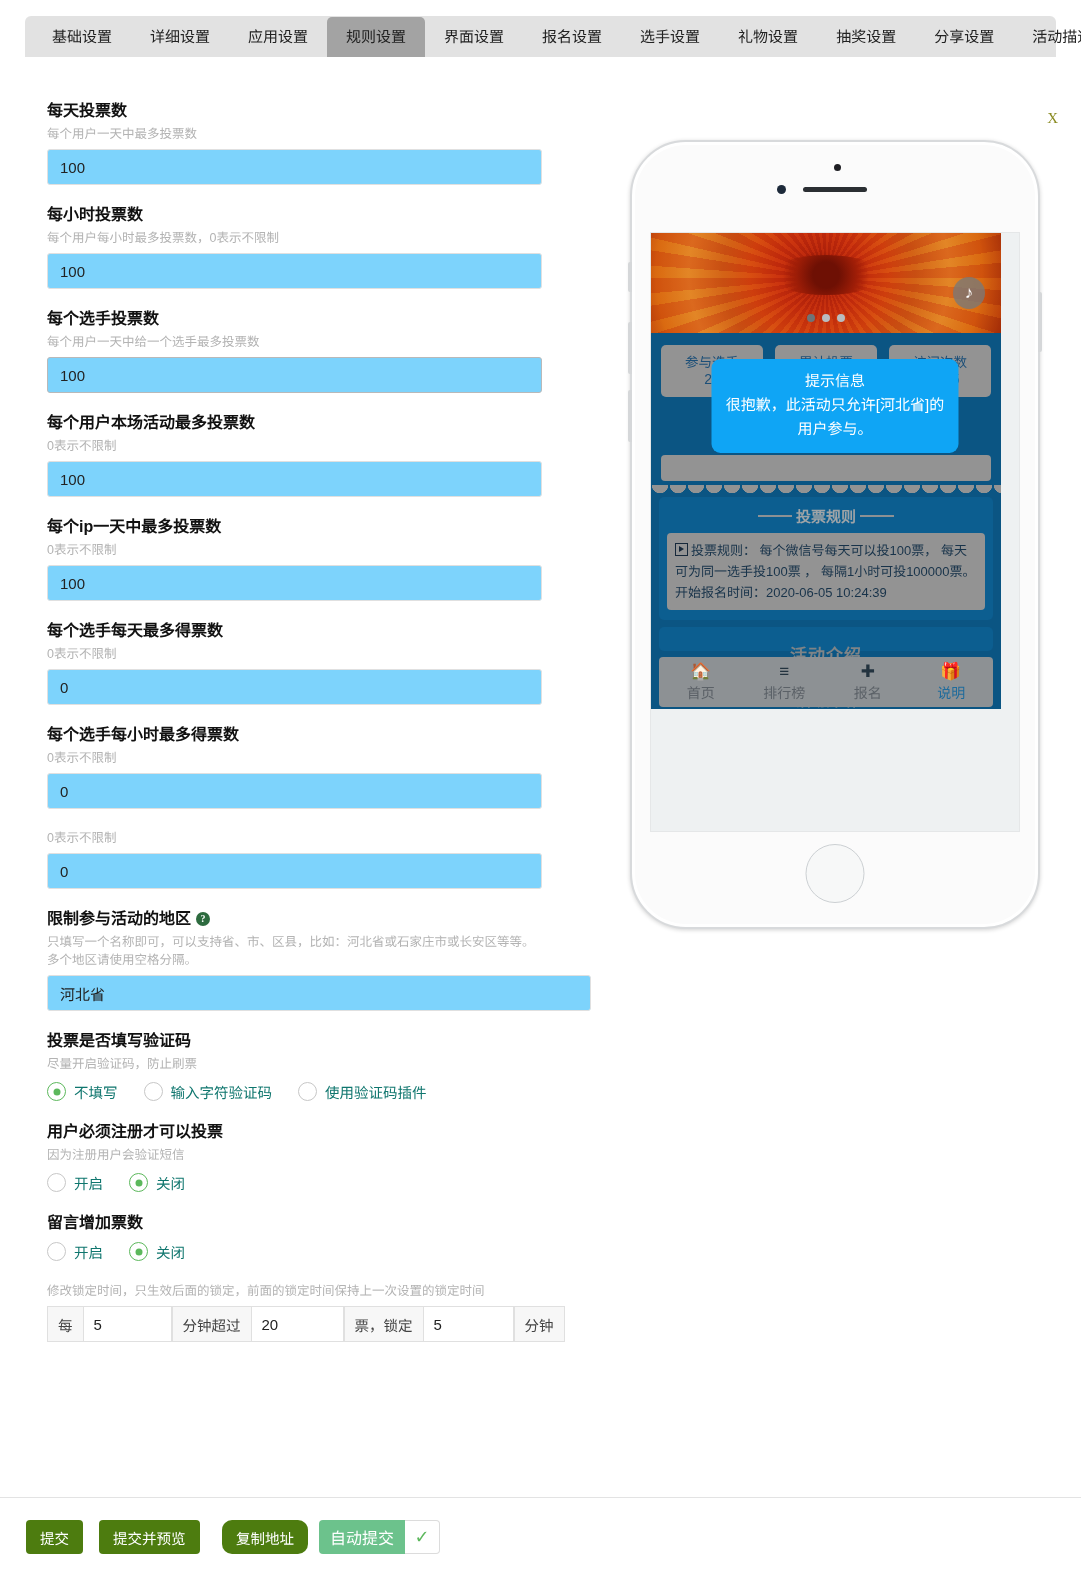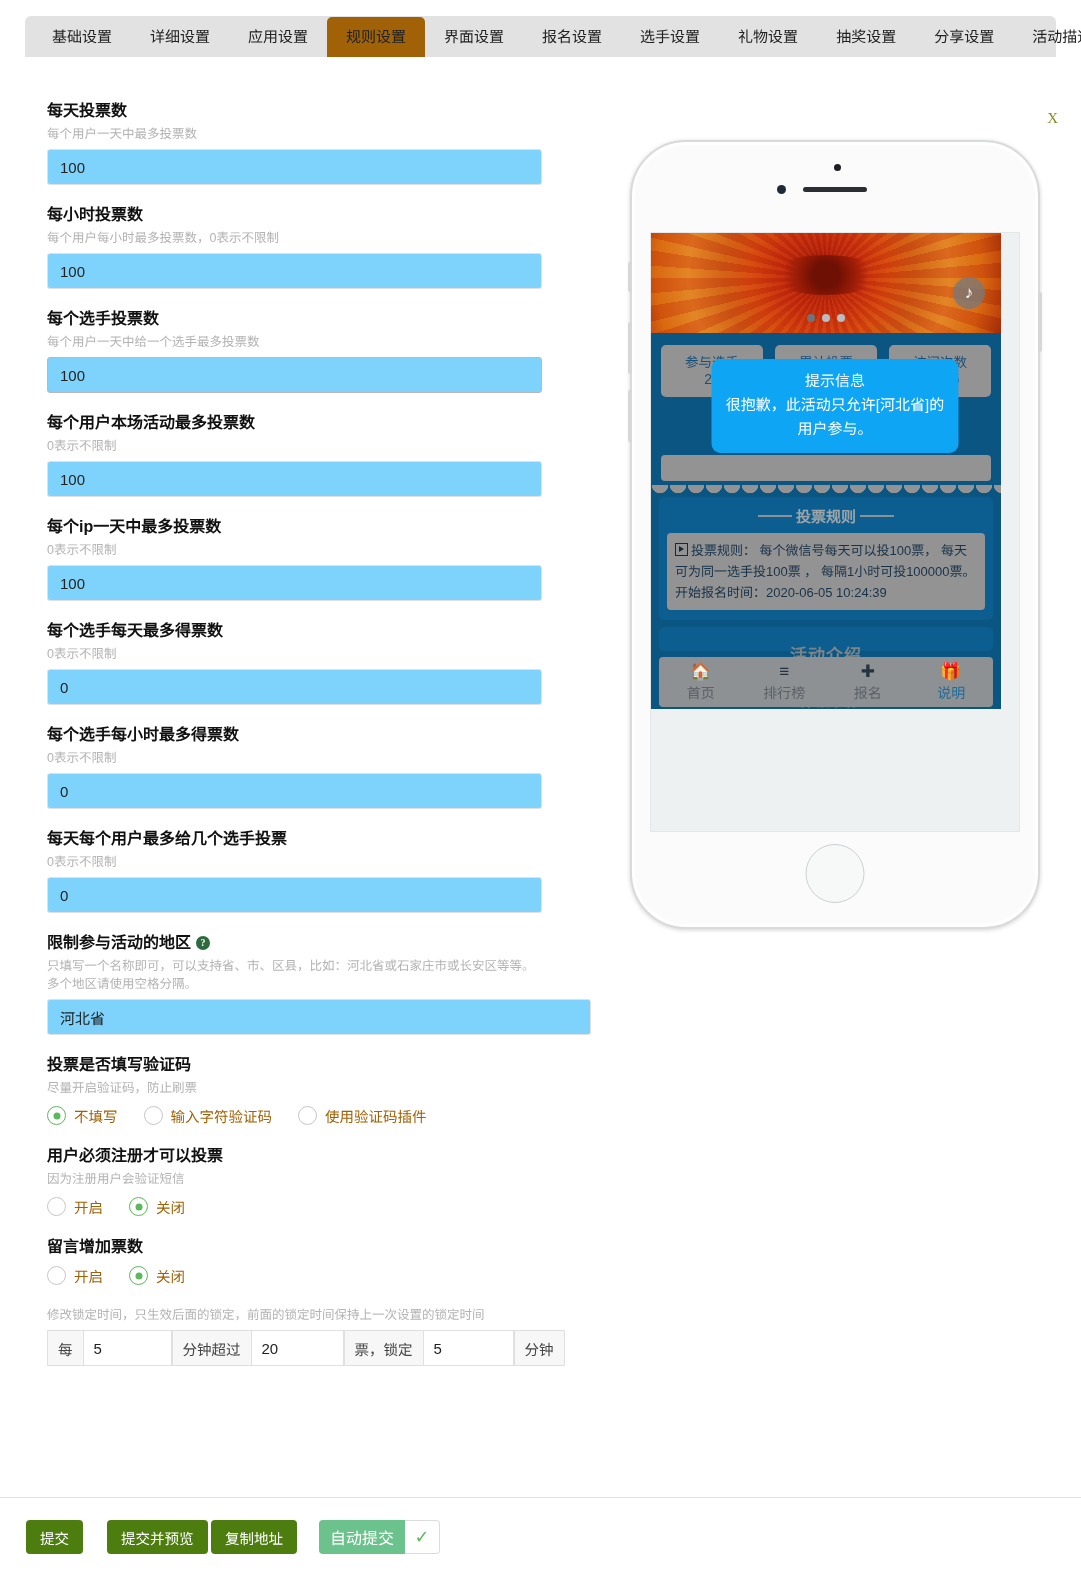--- a/index.html
+++ b/index.html
@@ -21,21 +21,21 @@
     background:#e2e2e2;border-radius:6px 6px 0 0;
     display:flex;align-items:flex-end;
     box-sizing:border-box;padding-left:8px;
   }
   .tab{
     padding:11px 19px 11px 19px;
     font-size:15px;color:#222;line-height:18px;
     cursor:pointer;white-space:nowrap;
     border-radius:5px 5px 0 0;
   }
-  .tab.active{background:#a16207;}
+  .tab.active{background:#a3a3a3;}
   
   .body-area{
     position:absolute;left:0;top:41px;width:100%;height:1429px;
     background:#fff;box-sizing:border-box;
   }
   
   .form-col{
     position:absolute;left:22px;top:44px;width:520px;
   }
   .fg{margin-bottom:20px;}
@@ -69,21 +69,21 @@
     width:17px;height:17px;border-radius:50%;
     border:1.5px solid #c7c7c7;background:#fff;
     display:inline-block;position:relative;margin-right:8px;flex:none;
   }
   .rdo.on{border-color:#5cb85c;}
   .rdo.on:after{
     content:"";position:absolute;left:50%;top:50%;
     width:7px;height:7px;border-radius:50%;background:#5cb85c;
     transform:translate(-50%,-50%);
   }
-  .rdo-lbl{font-size:14.5px;color:#a16207;}
+  .rdo-lbl{font-size:14.5px;color:#0f766e;}
   
   .inline-grp{display:flex;align-items:stretch;margin-top:6px;}
   .ig-addon{
     display:flex;align-items:center;justify-content:center;
     background:#f7f7f7;border:1px solid #e0e0e0;
     font-size:14.5px;color:#444;padding:0 10px;height:36px;
     box-sizing:border-box;white-space:nowrap;
   }
   .ig-inp{
     border:1px solid #e0e0e0;border-left:none;height:36px;box-sizing:border-box;
@@ -234,22 +234,22 @@
     position:absolute;left:0;top:1497px;width:1081px;height:94px;
     border-top:1px solid #e3e3e3;background:#fff;
   }
   .btn{
     position:absolute;top:22px;height:34px;border:none;border-radius:4px;
     color:#fff;font-size:14.5px;cursor:pointer;padding:0 14px;
     font-family:"Liberation Sans",sans-serif;
   }
   .btn.dark{background:#4d7c0f;}
   .btn-submit{left:26px;}
-  .btn-preview{left:107px;}
-  .btn-copy{left:211px;}
+  .btn-preview{left:99px;}
+  .btn-copy{left:222px;border-radius:10px;}
   .auto-wrap{position:absolute;left:319px;top:22px;display:flex;align-items:stretch;height:34px;}
   .auto-lbl{
     background:#6cc28c;color:#fff;font-size:16px;
     display:flex;align-items:center;padding:0 11px;border-radius:4px 0 0 4px;
   }
   .auto-chk{
     width:34px;border:1px solid #dcdcdc;border-left:none;border-radius:0 4px 4px 0;
     background:#fff;display:flex;align-items:center;justify-content:center;
     color:#5cb85c;font-size:18px;cursor:pointer;
   }
@@ -313,21 +313,20 @@
         <input class="inp" type="text" value="0" style="">
       </div>
 
       <div class="fg">
         <label class="fg-label">每个选手每小时最多得票数</label>
         <span class="fg-hint">0表示不限制</span>
         <input class="inp" type="text" value="0" style="">
       </div>
 
       <div class="fg">
-        <label class="fg-label">每天每个用户最多给几个选手投票</label>
         <span class="fg-hint">0表示不限制</span>
         <input class="inp" type="text" value="0" style="">
       </div>
 
       <div class="fg">
         <label class="fg-label"><span>限制参与活动的地区</span><span class="help-ic">?</span></label>
         <span class="fg-hint two">只填写一个名称即可，可以支持省、市、区县，比如：河北省或石家庄市或长安区等等。多个地区请使用空格分隔。</span>
         <input class="inp wide" type="text" value="河北省" style="">
       </div>
 

